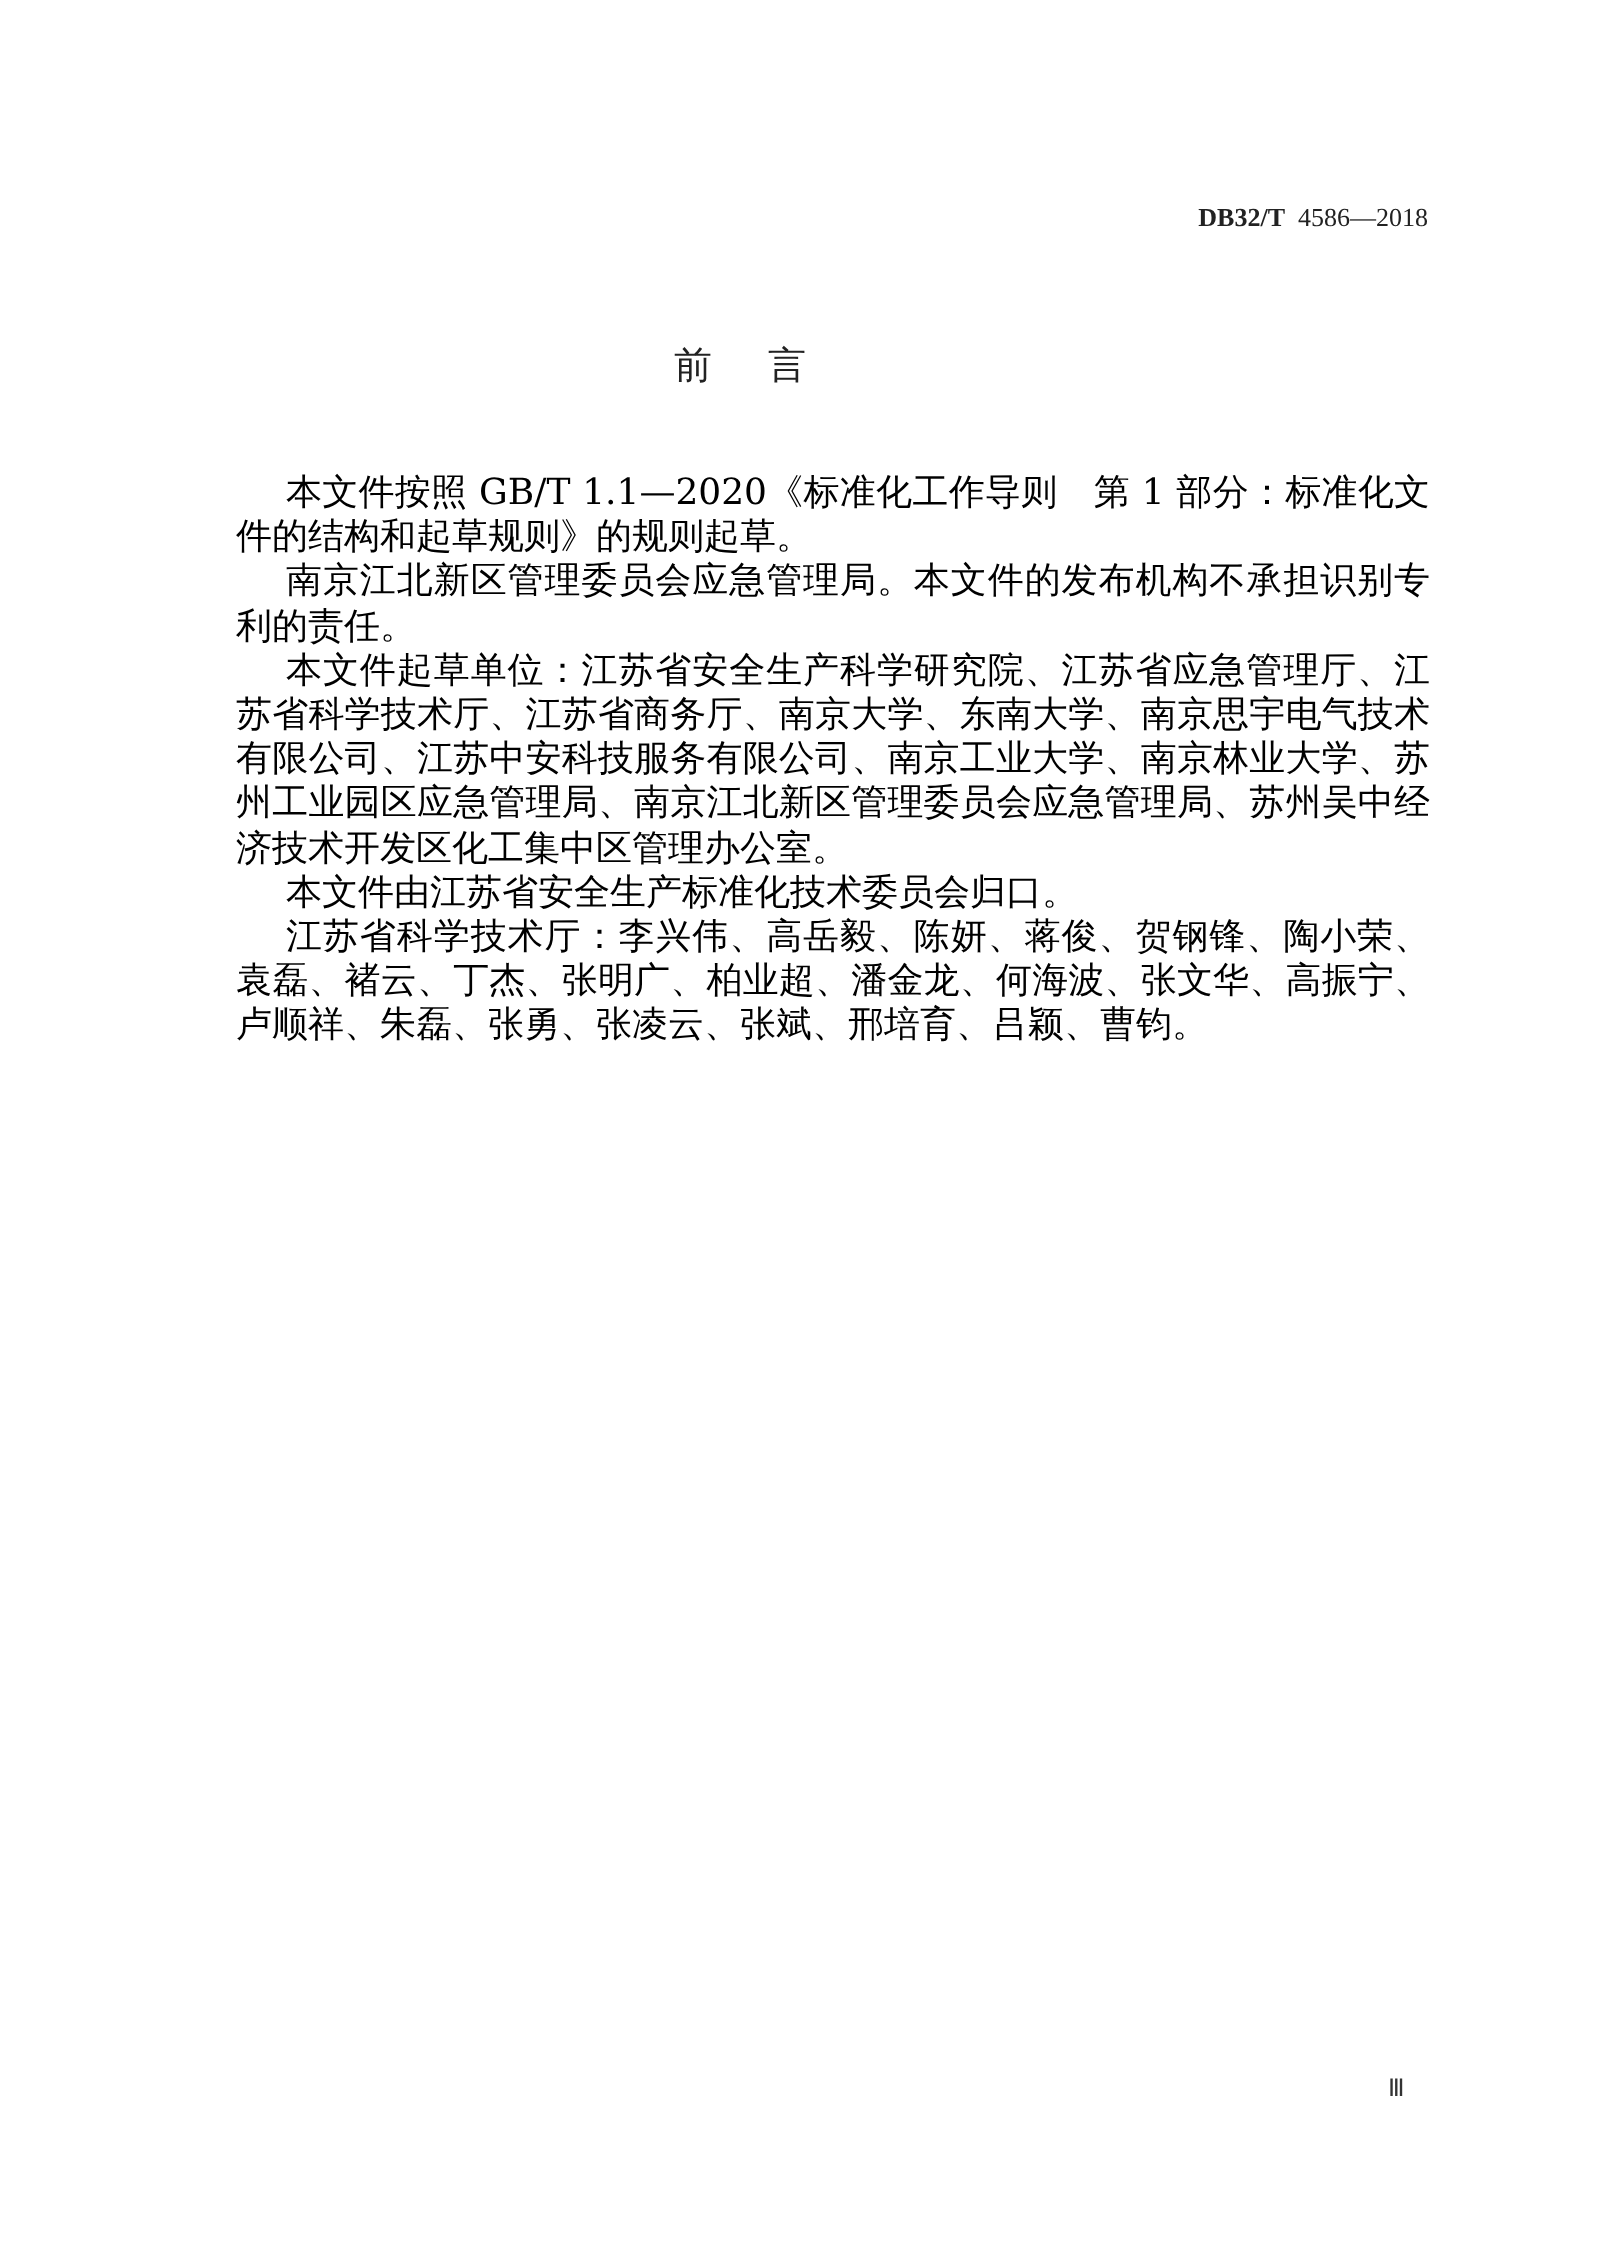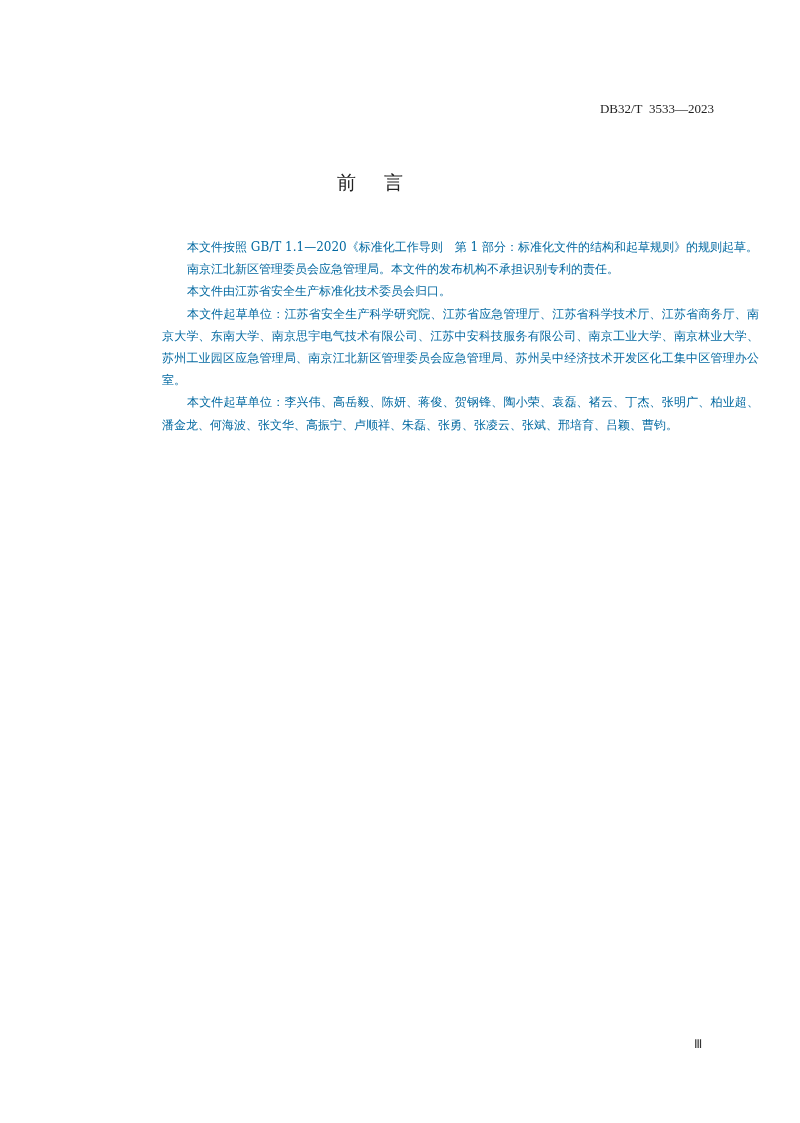--- a/index.html
+++ b/index.html
@@ -1,33 +1,33 @@
 <!DOCTYPE html>
 <html><head>
   <meta charset="utf-8">
   <style>
     html, body { margin: 0; padding: 0; background: #ffffff; }
     body { width: 800px; height: 1123px; position: relative; overflow: hidden; color: #222; font-family: "DejaVu Serif", "Liberation Serif", serif; }
     .doc-code { position: absolute; top: 101px; right: 86px; font-size: 13px; color: #222; font-family: "Liberation Serif", serif; }
-    .doc-code .bold { font-weight: normal; margin-top: 48px; }
+    .doc-code .bold { font-weight: bold; margin-top: 48px; }
     .title { position: absolute; top: 170px; left: 0; width: 740px; text-align: center; font-size: 19px; font-family: "DejaVu Sans", sans-serif; color: #222; letter-spacing: 28px; text-indent: 28px; }
-    .body-text { position: absolute; top: 236px; left: 118px; width: 597px; font-size: 12px; line-height: 22.2px; color: #0369a1; margin-left: 44px; }
+    .body-text { position: absolute; top: 236px; left: 118px; width: 597px; font-size: 18px; line-height: 22.2px; color: #000000; }
     .para { margin: 0; text-indent: 25px; text-align: justify; text-align-last: left; }
     .page-num { position: absolute; top: 1037px; left: 694px; font-size: 12px; font-family: "Liberation Serif", serif; color: #333; }
   </style>
 </head>
 <body>
 
 <div class="doc-code">
-  <span class="bold">DB32/T</span>&nbsp;&nbsp;<span>3533—2023</span>
+  <span class="bold">DB32/T</span>&nbsp;&nbsp;<span>4586—2018</span>
 </div>
 
 <div class="title">前言</div>
 
 <div class="body-text">
   <p class="para">本文件按照 GB/T 1.1—2020《标准化工作导则　第 1 部分：标准化文件的结构和起草规则》的规则起草。</p>
   <p class="para">南京江北新区管理委员会应急管理局。本文件的发布机构不承担识别专利的责任。</p>
+  <p class="para">本文件起草单位：江苏省安全生产科学研究院、江苏省应急管理厅、江苏省科学技术厅、江苏省商务厅、南京大学、东南大学、南京思宇电气技术有限公司、江苏中安科技服务有限公司、南京工业大学、南京林业大学、苏州工业园区应急管理局、南京江北新区管理委员会应急管理局、苏州吴中经济技术开发区化工集中区管理办公室。</p>
   <p class="para">本文件由江苏省安全生产标准化技术委员会归口。</p>
-  <p class="para">本文件起草单位：江苏省安全生产科学研究院、江苏省应急管理厅、江苏省科学技术厅、江苏省商务厅、南京大学、东南大学、南京思宇电气技术有限公司、江苏中安科技服务有限公司、南京工业大学、南京林业大学、苏州工业园区应急管理局、南京江北新区管理委员会应急管理局、苏州吴中经济技术开发区化工集中区管理办公室。</p>
-  <p class="para">本文件起草单位：李兴伟、高岳毅、陈妍、蒋俊、贺钢锋、陶小荣、袁磊、褚云、丁杰、张明广、柏业超、潘金龙、何海波、张文华、高振宁、卢顺祥、朱磊、张勇、张凌云、张斌、邢培育、吕颖、曹钧。</p>
+  <p class="para">江苏省科学技术厅：李兴伟、高岳毅、陈妍、蒋俊、贺钢锋、陶小荣、袁磊、褚云、丁杰、张明广、柏业超、潘金龙、何海波、张文华、高振宁、卢顺祥、朱磊、张勇、张凌云、张斌、邢培育、吕颖、曹钧。</p>
 </div>
 
 <div class="page-num">Ⅲ</div>
 
 </body></html>

